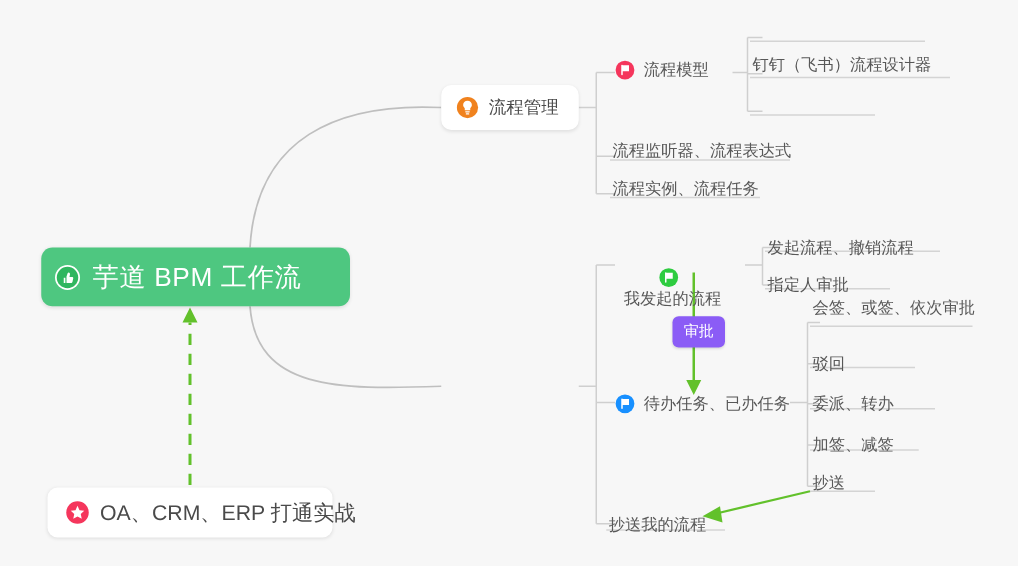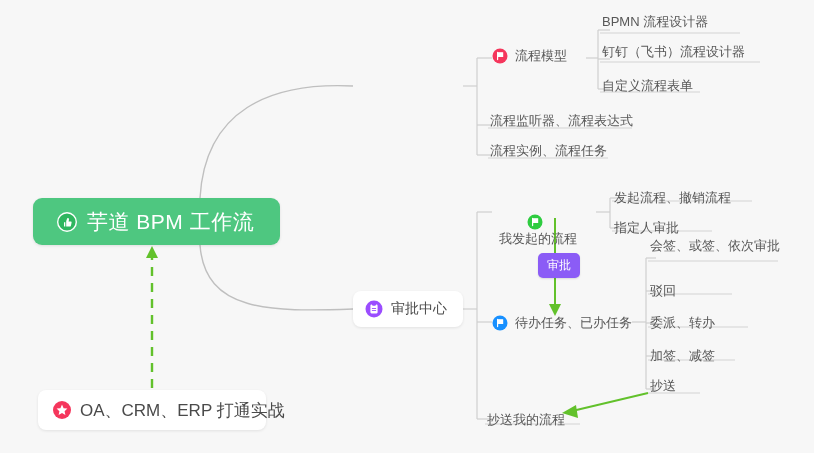--- a/index.html
+++ b/index.html
@@ -21,21 +21,21 @@
   }
 
   
   .root-node {
     position: absolute;
     left: 33px; top: 198px;
     width: 247px; height: 47px;
     background: #4ec780;
     border-radius: 9px;
     display: flex; align-items: center;
-    padding-left: 23px;
+    padding-left: 10px;
     box-shadow: 0 1px 3px rgba(0,0,0,0.10);
     z-index: 6;
   }
   .root-label {
     color: #ffffff;
     font-size: 21px;
     letter-spacing: 0.5px;
     margin-left: 9px;
     white-space: nowrap;
   }
@@ -163,60 +163,53 @@
     <span class="icon">
       <svg width="22" height="22" viewBox="0 0 22 22">
         <circle cx="11" cy="11" r="10" fill="#ffffff"></circle>
         <circle cx="11" cy="11" r="8.6" fill="#2fb65f"></circle>
         <path d="M8 11.2 L8 15.4 L9.3 15.4 L9.3 11.2 Z M10.2 11.2 L10.2 15.4 C10.2 15.4 13.2 15.4 13.9 15.4 C14.6 15.4 14.9 14.9 15 14.4 L15.6 11.6 C15.7 11 15.3 10.5 14.7 10.5 L12.6 10.5 L13 8.4 C13.1 7.6 12.6 6.9 11.9 6.9 C11.5 6.9 11.2 7.1 11.1 7.5 L10.2 10.2 Z" fill="#ffffff"></path>
       </svg>
     </span>
     <span class="root-label">芋道 BPM 工作流</span>
   </div>
 
-
-  <div class="card" id="node-approval-center">
+  <div class="card" id="node-process-mgmt">
     <span class="icon">
       <svg width="18" height="18" viewBox="0 0 18 18">
-        <circle cx="9" cy="9" r="8.5" fill="#9b4dff"></circle>
-        <rect x="5.4" y="4.6" width="7.2" height="8.8" rx="1.1" fill="#ffffff"></rect>
-        <rect x="6.9" y="3.5" width="4.2" height="2.2" rx="1.1" fill="#9b4dff"></rect>
-        <rect x="6.9" y="8" width="4.2" height="0.9" fill="#9b4dff"></rect>
-        <rect x="6.9" y="10" width="4.2" height="0.9" fill="#9b4dff"></rect>
-      </svg>
-    </span>
-    <span class="card-label">审批中心</span>
-  </div>
+        <circle cx="9" cy="9" r="8.5" fill="#f0821e"></circle>
+        <path d="M9 3.6 C6.9 3.6 5.5 5.1 5.5 6.9 C5.5 8.1 6.2 8.8 6.8 9.5 L6.8 11.1 L11.2 11.1 L11.2 9.5 C11.8 8.8 12.5 8.1 12.5 6.9 C12.5 5.1 11.1 3.6 9 3.6 Z" fill="#ffffff"></path>
+        <rect x="7.1" y="11.9" width="3.8" height="1.1" rx="0.55" fill="#ffffff"></rect>
+        <rect x="7.6" y="13.6" width="2.8" height="1" rx="0.5" fill="#ffffff"></rect>
+      </svg>
+    </span>
+    <span class="card-label">流程管理</span>
+  </div>
+
 
   <div class="leaf with-icon" style="left:492px; top:46px;">
     <span class="icon">
       <svg width="16" height="16" viewBox="0 0 16 16">
         <circle cx="8" cy="8" r="7.5" fill="#f5365c"></circle>
         <path d="M5.6 4.4 L5.6 11.6 M5.6 4.8 L10.6 4.8 L10.6 8.4 L5.6 8.4 Z" fill="#ffffff" stroke="#ffffff" stroke-width="1.2" stroke-linecap="round"></path>
       </svg>
     </span>
     <span class="leaf-label">流程模型</span>
   </div>
 
   <div class="leaf" style="left:490px; top:111px;">
     <span class="leaf-label">流程监听器、流程表达式</span>
   </div>
 
   <div class="leaf" style="left:490px; top:141px;">
     <span class="leaf-label">流程实例、流程任务</span>
   </div>
 
-  <div class="leaf" style="left:602px; top:12px;">
-    <span class="leaf-label">BPMN 流程设计器</span>
-  </div>
   <div class="leaf" style="left:602px; top:42px;">
     <span class="leaf-label">钉钉（飞书）流程设计器</span>
-  </div>
-  <div class="leaf" style="left:602px; top:76px;">
-    <span class="leaf-label">自定义流程表单</span>
   </div>
 
   <div class="leaf with-icon" style="left:492px; top:214px;flex-direction:column;">
     <span class="icon">
       <svg width="16" height="16" viewBox="0 0 16 16">
         <circle cx="8" cy="8" r="7.5" fill="#2ecc40"></circle>
         <path d="M5.6 4.4 L5.6 11.6 M5.6 4.8 L10.6 4.8 L10.6 8.4 L5.6 8.4 Z" fill="#ffffff" stroke="#ffffff" stroke-width="1.2" stroke-linecap="round"></path>
       </svg>
     </span>
     <span class="leaf-label">我发起的流程</span>

